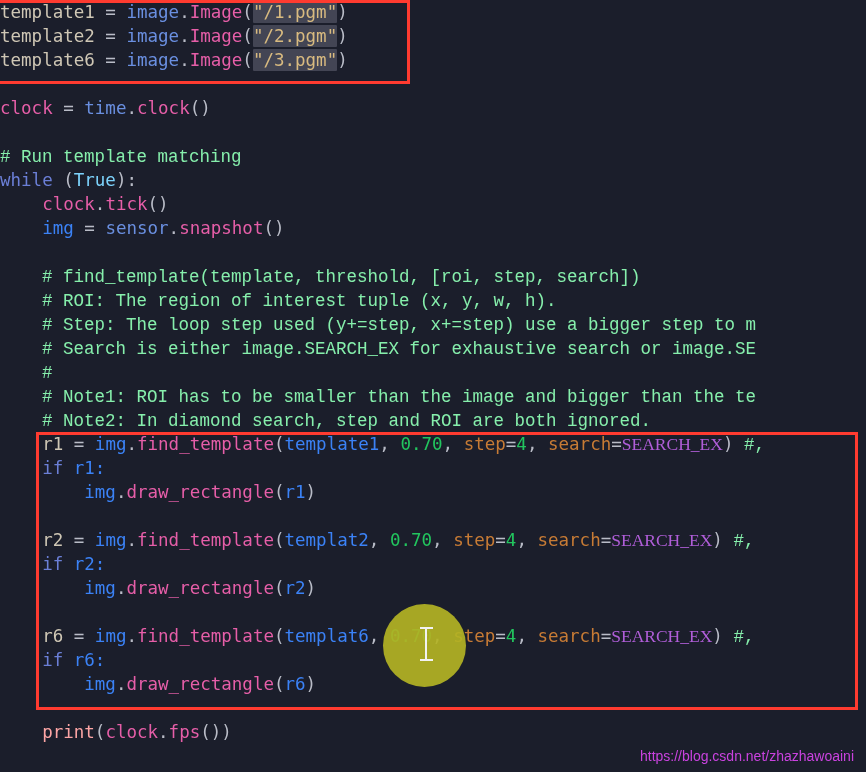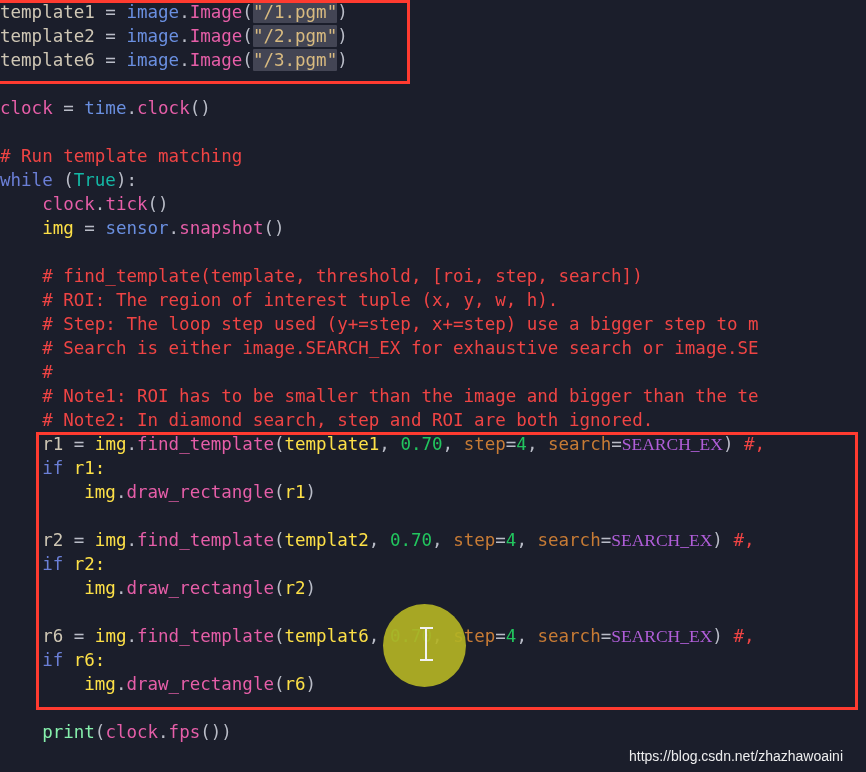--- a/index.html
+++ b/index.html
@@ -30,31 +30,31 @@
     letter-spacing: 0px;
   }
   .ln {
     height: 24px;
     padding-left: 0px;
     position: relative;
   }
   .ln span { white-space: pre; }
 
   
-  .t-plain   { color: #fde047; }
+  .t-plain   { color: #3b82f6; }
   .t-var     { color: #cfc7b5; }
   .t-mod     { color: #6a8fe0; }
   .t-attr    { color: #e65ea8; }
-  .t-func    { color: #86efac; }
+  .t-func    { color: #fca5a5; }
   .t-kw      { color: #6b7fd7; }
-  .t-const   { color: #14b8a6; }
+  .t-const   { color: #7dd3fc; }
   .t-num     { color: #22c55e; }
   .t-param   { color: #c77b35; text-align: center; }
   .t-class   { color: #b05ed8; font-family: Liberation Serif, serif; }
-  .t-comment { color: #ef4444; }
+  .t-comment { color: #86efac; font-family: Liberation Mono, monospace; }
   .t-punct   { color: #b9bcc7; }
   .t-str     { color: #d9bb80; }
   .str-hl {
     background: #434554;
     border-radius: 1px;
     padding: 1px 0;
   }
 
   
   .annot {
@@ -114,23 +114,23 @@
     top: 0;
     width: 2px;
     height: 34px;
     background: #f2f2f2;
     display: block;
   }
 
   
   #watermark {
     position: absolute;
-    right: 23px;
+    right: 12px;
     bottom: 8px;
-    color: #ffffff;
+    color: #d946ef;
     font-family: "Liberation Sans", sans-serif;
     font-size: 14px;
     opacity: 0.92;
     letter-spacing: 0px;
   }
 </style>
 </head>
 <body>
 
 <div id="screen">

